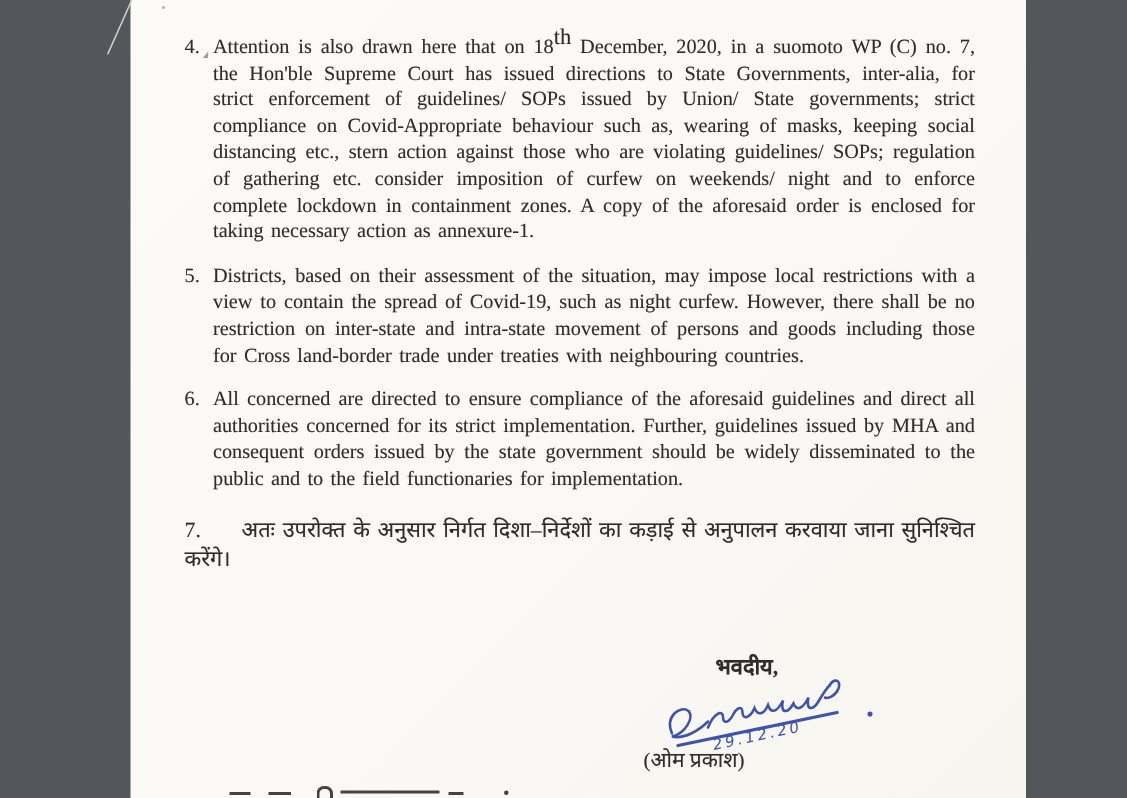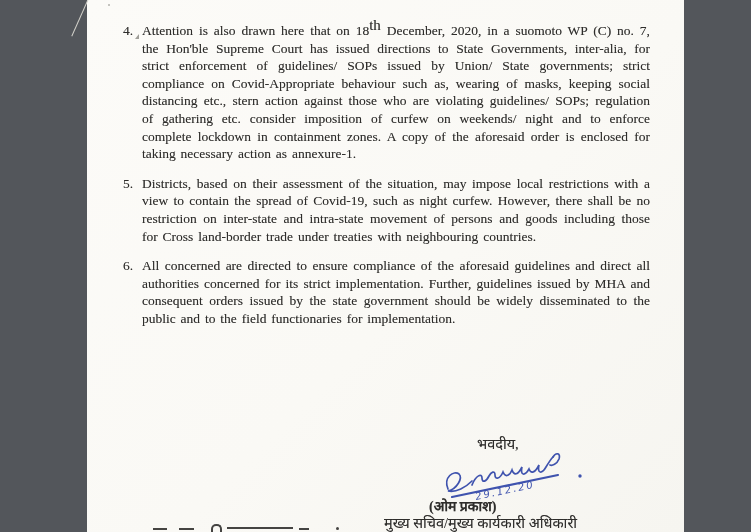--- a/index.html
+++ b/index.html
@@ -37,26 +37,26 @@
   .para sup{font-size:15px;line-height:0;vertical-align:super;}
   .para b{font-weight:normal;}
 
   .para-hindi{position:relative;margin-top:17px;text-align:justify;text-align-last:left;
     font-size:14.5px;line-height:19.5px;word-spacing:1px;padding-left:0;}
   .para-hindi .num{position:static;margin-right:22px;}
 
   
   .valediction{
     position:absolute;left:390px;top:433px;color:#2e2d2b;
-    font-size:14.5px;font-weight:400;text-shadow:0 0 0.5px rgba(40,40,40,0.35);
+    font-size:14.5px;font-weight:700;text-shadow:0 0 0.5px rgba(40,40,40,0.35);
   }
   .sig-wrap{position:absolute;left:333px;top:443px;width:190px;height:62px;}
   .signatory-name{
     position:absolute;left:342px;top:496px;color:#2e2d2b;
-    font-size:14px;font-weight:700;text-shadow:0 0 0.5px rgba(40,40,40,0.35);
+    font-size:14px;font-weight:400;text-shadow:0 0 0.5px rgba(40,40,40,0.35);
   }
   .signatory-designation{
     position:absolute;left:297px;top:512px;color:#2e2d2b;
     font-size:14.5px;text-shadow:0 0 0.5px rgba(40,40,40,0.35);white-space:nowrap;
   }
 
   
   .cutoff{position:absolute;left:66px;top:524px;width:290px;height:8px;}
   .cutoff span{position:absolute;background:#454442;}
   .frag1{left:0px;top:4px;width:14px;height:2px;}
@@ -86,39 +86,42 @@
       <div class="para">
         <span class="num">5.</span>
         <span>Districts, based on their assessment of the situation, may impose local restrictions with a view to contain the spread of Covid-19, such as night curfew. However, there shall be no restriction on inter-state and intra-state movement of persons and goods including those for Cross land-border trade under treaties with neighbouring countries.</span>
       </div>
 
       <div class="para">
         <span class="num">6.</span>
         <span>All concerned are directed to ensure compliance of the aforesaid guidelines and direct all authorities concerned for its strict implementation. Further, guidelines issued by MHA and consequent orders issued by the state government should be widely disseminated to the public and to the field functionaries for implementation.</span>
       </div>
 
+      <div class="para para-hindi">
+        <span class="num">7.</span>
+        <span>अतः उपरोक्त के अनुसार निर्गत दिशा–निर्देशों का कड़ाई से अनुपालन करवाया जाना सुनिश्चित करेंगे।</span>
+      </div>
     </div>
 
     <div class="valediction">भवदीय,</div>
 
     <div class="sig-wrap">
       <svg width="190" height="62" viewBox="0 0 190 62" aria-label="Om Prakash">
         <g stroke="#3f53ae" fill="none" stroke-width="1.7" stroke-linecap="round">
           <path d="M28,46 C23,34 34,27 39,31 C43,35 37,46 28,48 C36,50 46,44 52,38"></path>
           <path d="M52,42 C56,32 62,30 62,35 C62,40 66,39 69,33 C71,29 75,27 75,32 C75,37 80,36 83,29 C85,34 89,34 92,27 C94,33 98,32 102,24 C100,33 105,33 109,26 C111,31 115,30 119,22 C117,31 122,31 126,24 C129,19 131,16 133,14"></path>
           <path d="M133,14 C136,9 141,10 139,16 C137,21 132,23 130,22"></path>
           <path d="M32,54 L138,32" stroke-width="2.2"></path>
         </g>
         <circle cx="160" cy="33" r="1.7" fill="#3f53ae"></circle>
         <text x="56" y="57" transform="rotate(-12 56 57)" fill="#3f53ae" font-family="DejaVu Sans, sans-serif" font-style="italic" font-size="10" letter-spacing="2">29.12.20</text>
       </svg>
     </div>
 
     <div class="signatory-name">(ओम प्रकाश)</div>
-    <div class="signatory-designation">मुख्य सचिव/मुख्य कार्यकारी अधिकारी</div>
 
     <div class="cutoff">
       <span class="frag1"></span>
         <span class="frag2"></span>
         <span class="frag3"></span>
       <span class="frag4"></span>
         <span class="frag5"></span>
         <span class="frag6"></span>
     </div>
   </div>

